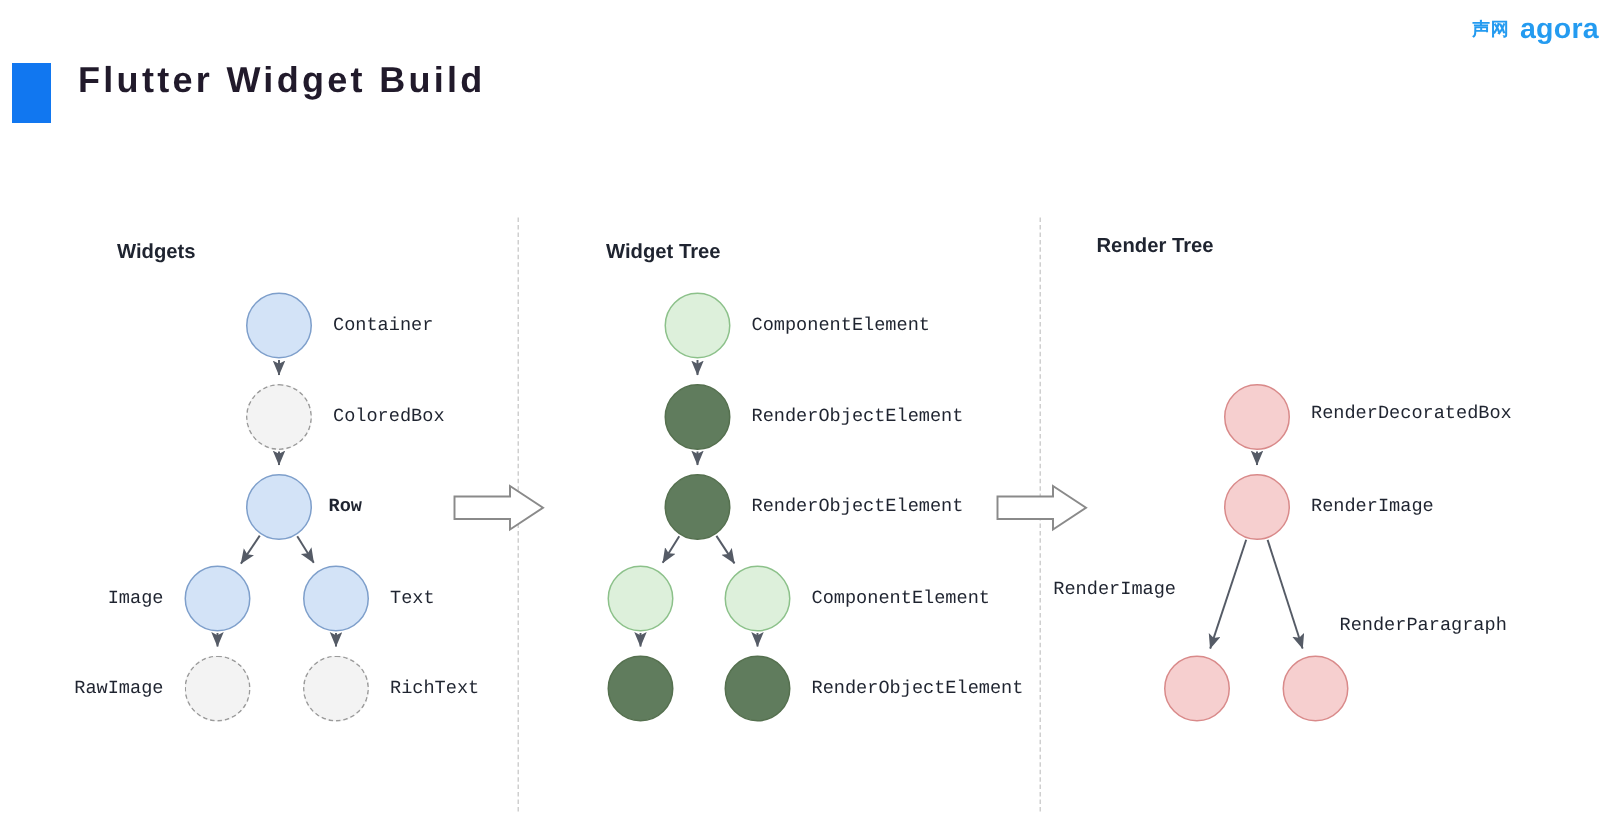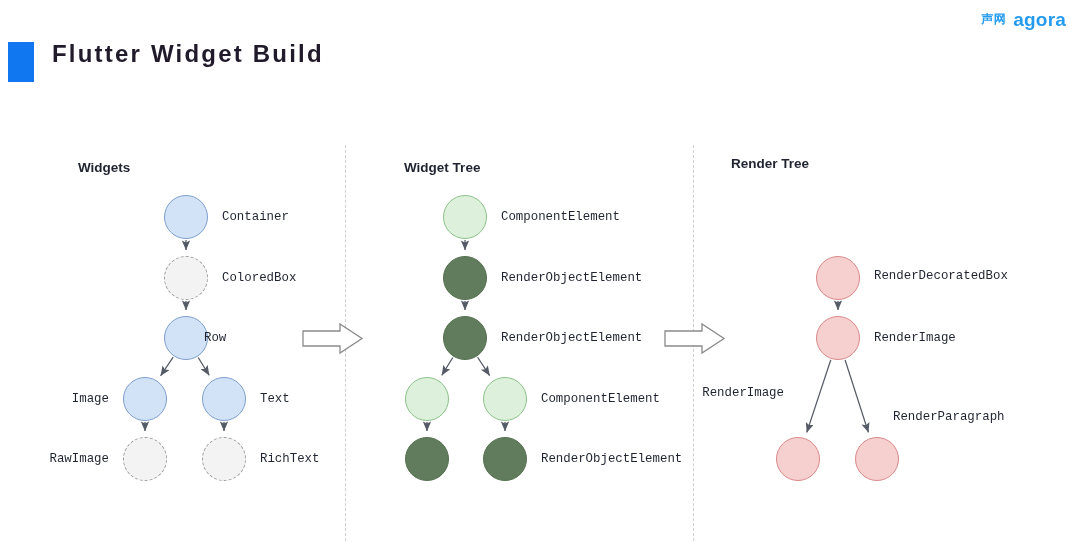--- a/index.html
+++ b/index.html
@@ -157,21 +157,21 @@
       <path d="M665,331 L702,331 L702,324 L724,338.5 L702,353 L702,346 L665,346 Z" fill="#ffffff" stroke="#8a8a8a" stroke-width="1.3"></path>
     </g>
   </svg>
 
   <div id="node-layer">
       <div class="node blue" style="left: 164px; top: 195px; width: 44px; height: 44px;"></div>
       <div class="node-label right" style="left: 222px; top: 217px;">Container</div>
       <div class="node dashed" style="left: 164px; top: 256px; width: 44px; height: 44px;"></div>
       <div class="node-label right" style="left: 222px; top: 278px;">ColoredBox</div>
       <div class="node blue" style="left: 164px; top: 316px; width: 44px; height: 44px;"></div>
-      <div class="node-label right" style="left: 204px; top: 338px;">Row</div>
+      <div class="node-label right" style="left: 219px; top: 338px; font-weight: bold;">Row</div>
       <div class="node blue" style="left: 123px; top: 377px; width: 44px; height: 44px;"></div>
       <div class="node-label left" style="left: 109px; top: 399px;">Image</div>
       <div class="node blue" style="left: 202px; top: 377px; width: 44px; height: 44px;"></div>
       <div class="node-label right" style="left: 260px; top: 399px;">Text</div>
       <div class="node dashed" style="left: 123px; top: 437px; width: 44px; height: 44px;"></div>
       <div class="node-label left" style="left: 109px; top: 459px;">RawImage</div>
       <div class="node dashed" style="left: 202px; top: 437px; width: 44px; height: 44px;"></div>
       <div class="node-label right" style="left: 260px; top: 459px; text-align: right;">RichText</div>
       <div class="node green-light" style="left: 443px; top: 195px; width: 44px; height: 44px;"></div>
       <div class="node-label right" style="left: 501px; top: 217px;">ComponentElement</div>

